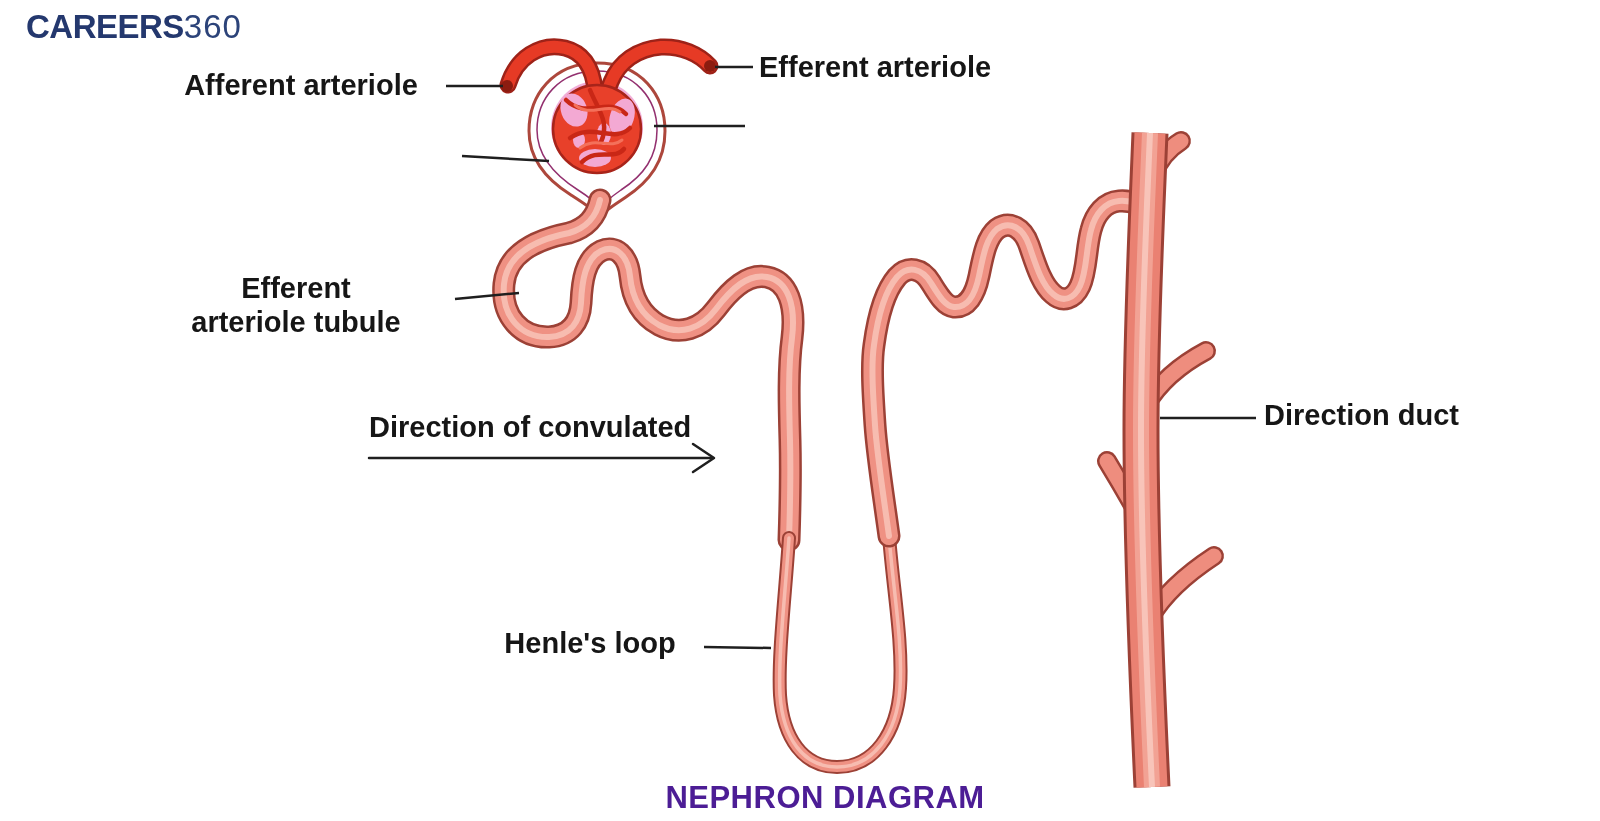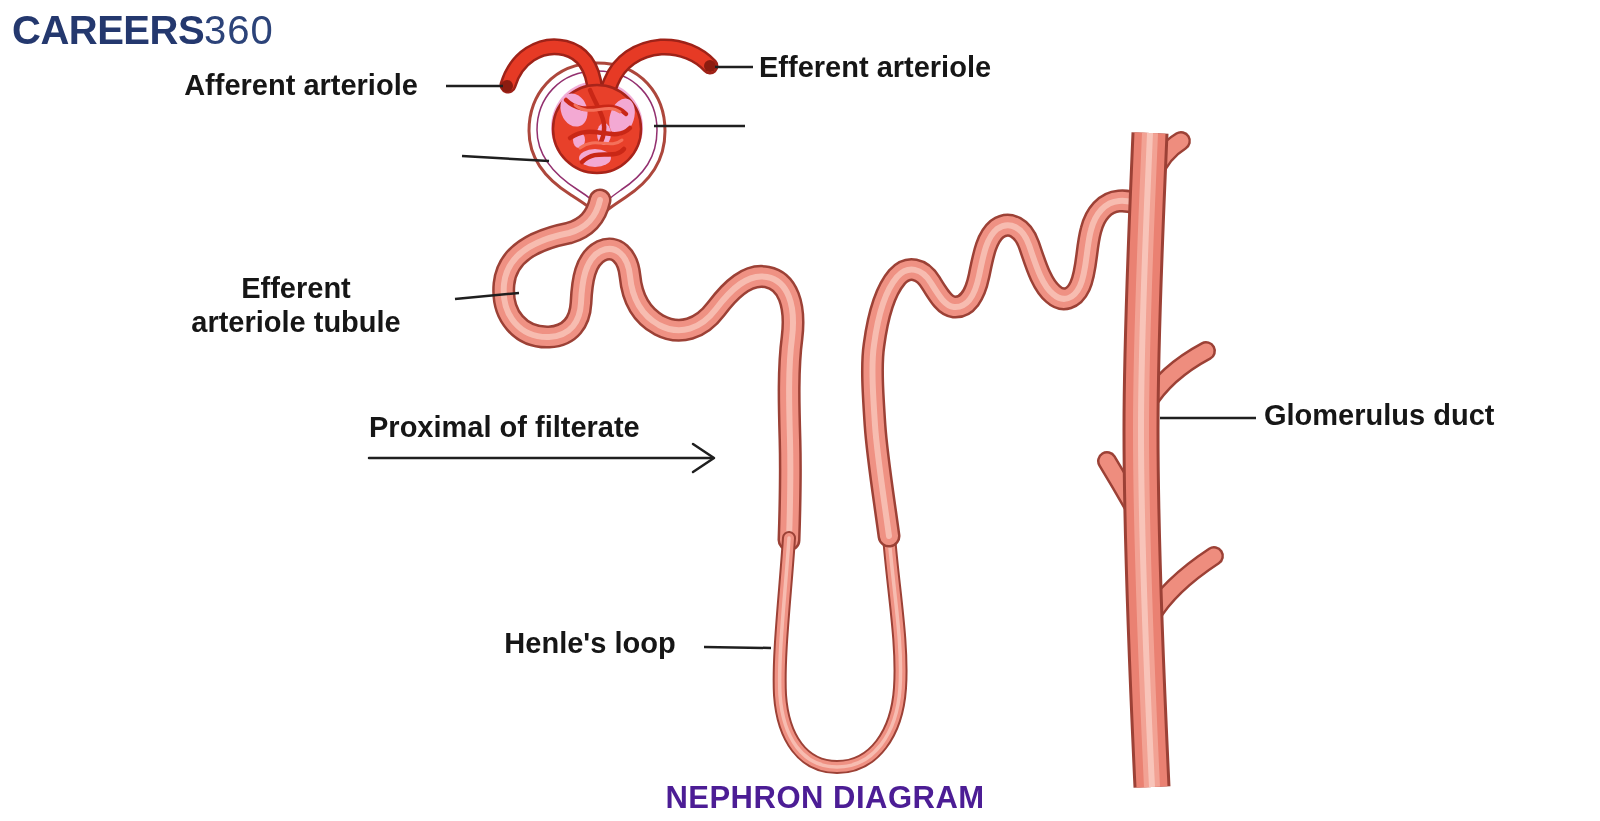--- a/index.html
+++ b/index.html
@@ -5,21 +5,21 @@
   html,body{margin:0;padding:0;background:#ffffff;}
   body{width:1600px;height:821px;overflow:hidden;font-family:"Liberation Sans",sans-serif;}
   .stage{position:relative;width:1600px;height:821px;background:#ffffff;}
   .art{position:absolute;left:0;top:0;}
   .art path, .art use, .art line, .art polyline{fill:none;}
   .lbl{position:absolute;font-weight:700;color:#161616;font-size:29px;line-height:1.16;white-space:nowrap;}
   .lbl.right{text-align:center;}
   .lbl.two-line{white-space:normal;line-height:34px;}
   .title{position:absolute;left:625px;top:780px;width:400px;text-align:center;
          font-size:31px;font-weight:700;letter-spacing:.5px;color:#4c1d95;}
-  .logo{position:absolute;left:12px;top:8px;font-size:40px;letter-spacing:-.5px;}
+  .logo{position:absolute;left:26px;top:8px;font-size:33px;letter-spacing:-.5px;}
   .logo .brand{font-weight:700;color:#24386e;}
   .logo .suffix{font-weight:400;color:#2c4379;letter-spacing:1px;}
 </style>
 </head>
 <body>
 
 <div class="stage">
 
   <svg class="art" width="1600" height="821" viewBox="0 0 1600 821">
     <defs>
@@ -129,21 +129,21 @@
 
 
   <div class="lbl" style="left:759px;top:51px;">Efferent arteriole</div>
 
 
   <div class="lbl right two-line" style="left:150px;top:271px;width:292px;">
     <span>Efferent</span><br>
     <span>arteriole tubule</span>
   </div>
 
-  <div class="lbl" style="left:369px;top:411px;">Proximal of filterate</div>
+  <div class="lbl" style="left:369px;top:411px;">Direction of convulated</div>
 
   <div class="lbl right" style="left:488px;top:627px;width:204px;">Henle's loop</div>
 
-  <div class="lbl" style="left:1264px;top:399px;">Glomerulus duct</div>
+  <div class="lbl" style="left:1264px;top:399px;">Direction duct</div>
 
   <div class="title">NEPHRON DIAGRAM</div>
 
 </div>
 
 </body></html>

